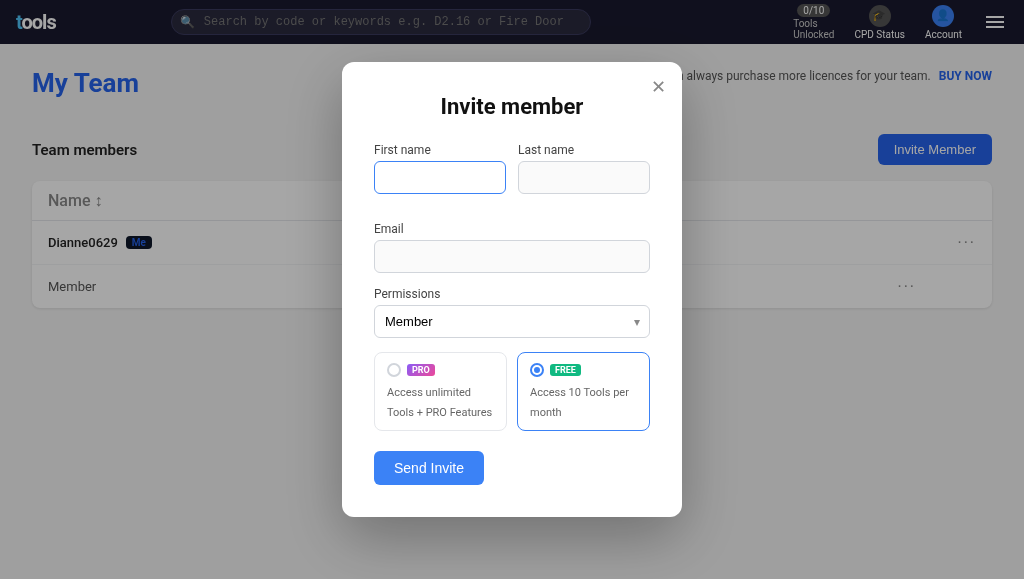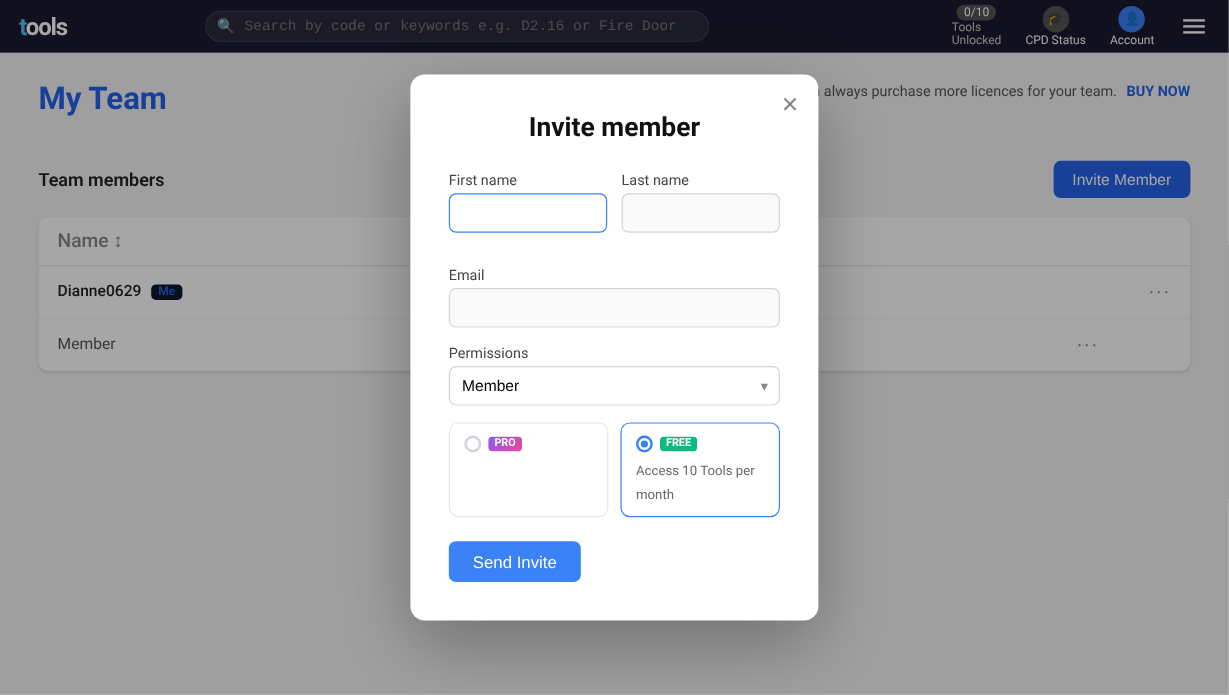--- a/index.html
+++ b/index.html
@@ -497,20 +497,21 @@
 
     
     <div class="access-section">
       <div class="access-options">
 
         <div class="access-option">
           <div class="access-option-header">
             <div class="radio-dot"></div>
             <span class="access-badge-pro">PRO</span>
           </div>
+          <span class="access-desc">Access unlimited Tools + PRO Features</span>
         </div>
 
         <div class="access-option selected">
           <div class="access-option-header">
             <div class="radio-dot selected"></div>
             <span class="access-badge-free">FREE</span>
           </div>
           <span class="access-desc">Access 10 Tools per month</span>
         </div>
       </div>

